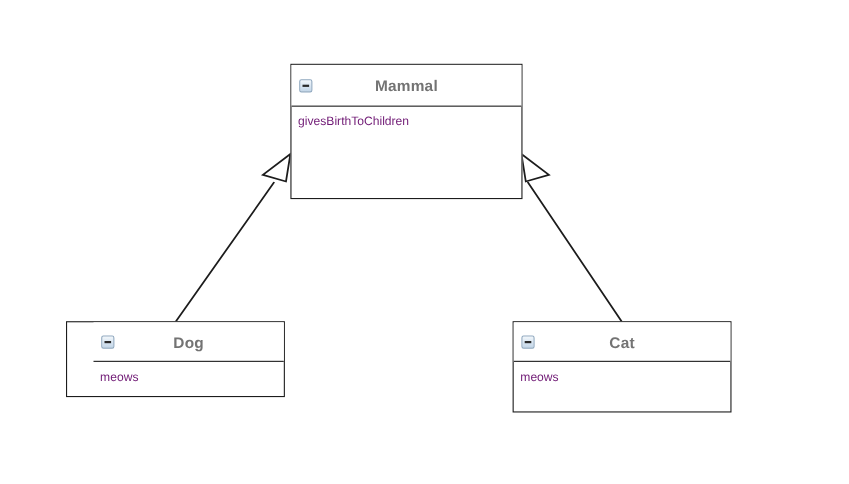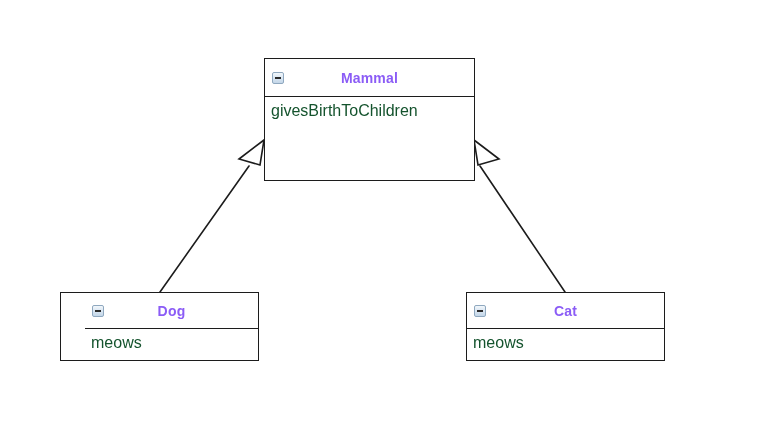--- a/index.html
+++ b/index.html
@@ -51,21 +51,21 @@
     border-bottom: 1px solid #1c1c1c;
     display: flex;
     align-items: center;
     justify-content: center;
     background: #ffffff;
   }
 
   .class-name {
     font-size: 14px;
     font-weight: bold;
-    color: #8b5cf6;
+    color: #737373;
     letter-spacing: 0.2px;
     line-height: 1;
     user-select: none;
   }
 
   
   .collapse-toggle {
     position: absolute;
     left: 7px;
     top: 50%;
@@ -89,22 +89,22 @@
     height: 2px;
     background: #2a2a2a;
   }
 
   .class-body {
     box-sizing: border-box;
     padding: 6px 0 0 6px;
   }
 
   .attribute {
-    font-size: 16px;
-    color: #14532d;
+    font-size: 11px;
+    color: #701a75;
     line-height: 16px;
     white-space: nowrap;
     user-select: none;
   }
 
   
   #class-mammal {
     left: 264px;
     top: 58px;
     width: 211px;
@@ -114,21 +114,21 @@
     left: 60px;
     top: 292px;
     width: 199px;
     height: 69px;
     padding-left: 24px;
   }
   #class-cat {
     left: 466px;
     top: 292px;
     width: 199px;
-    height: 69px;
+    height: 83px;
   }
   #class-dog .class-header,
   #class-cat .class-header {
     height: 36px;
   }
 </style>
 </head>
 <body>
 
 <div id="canvas">

